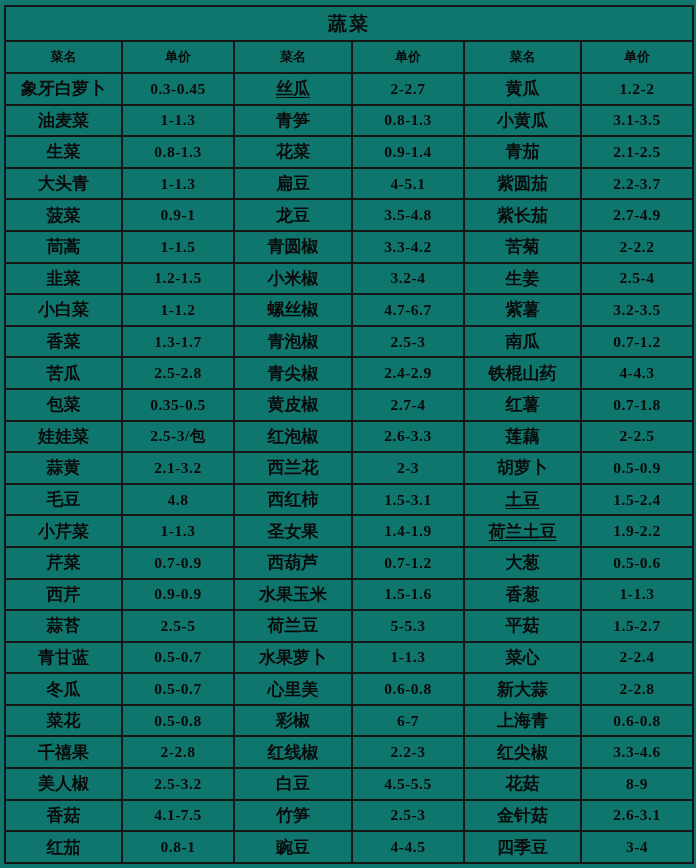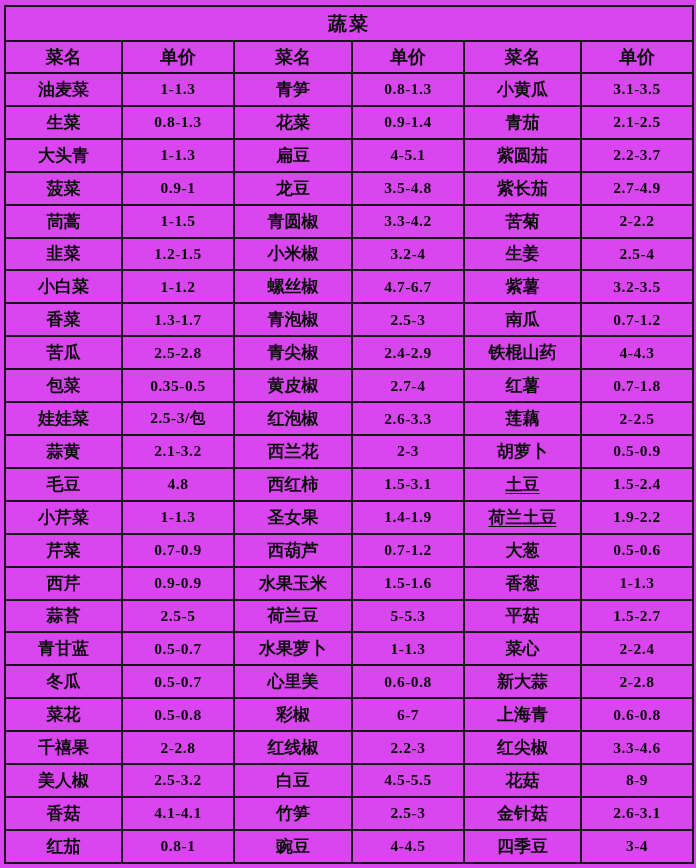--- a/index.html
+++ b/index.html
@@ -5,21 +5,21 @@
   html, body {
     margin: 0;
     padding: 0;
     background: #ffffff;
     font-family: "DejaVu Sans", "Liberation Sans", sans-serif;
   }
   .sheet {
     position: relative;
     width: 696px;
     height: 868px;
-    background: #d946ef;
+    background: #0f766e;
     box-sizing: border-box;
     padding: 5px 4px 4px 4px;
     overflow: hidden;
   }
   table.price-table {
     width: 688px;
     height: 859px;
     border-collapse: collapse;
     table-layout: fixed;
   }
@@ -33,21 +33,21 @@
     overflow: hidden;
     white-space: nowrap;
   }
   tr.title-row th {
     height: 33px;
     font-size: 19px;
     letter-spacing: 2px;
   }
   tr.header-row th {
     height: 30px;
-    font-size: 18px;
+    font-size: 13px;
   }
   td.name-col {
     font-size: 17px;
   }
   td.price-col {
     font-size: 15.5px;
     font-family: "Liberation Serif", "DejaVu Serif", serif;
     letter-spacing: 0.5px;
   }
   td.underlined {
@@ -76,20 +76,28 @@
           <th class="name-col">菜名</th>
           <th class="price-col">单价</th>
           <th class="name-col">菜名</th>
           <th class="price-col">单价</th>
           <th class="name-col">菜名</th>
           <th class="price-col">单价</th>
         </tr>
     </thead>
     <tbody id="table-body">
         <tr>
+          <td class="name-col">象牙白萝卜</td>
+          <td class="price-col">0.3-0.45</td>
+          <td class="name-col underlined">丝瓜</td>
+          <td class="price-col">2-2.7</td>
+          <td class="name-col">黄瓜</td>
+          <td class="price-col">1.2-2</td>
+        </tr>
+        <tr>
           <td class="name-col">油麦菜</td>
           <td class="price-col">1-1.3</td>
           <td class="name-col">青笋</td>
           <td class="price-col">0.8-1.3</td>
           <td class="name-col">小黄瓜</td>
           <td class="price-col">3.1-3.5</td>
         </tr>
         <tr>
           <td class="name-col">生菜</td>
           <td class="price-col">0.8-1.3</td>
@@ -253,21 +261,21 @@
         <tr>
           <td class="name-col">美人椒</td>
           <td class="price-col">2.5-3.2</td>
           <td class="name-col">白豆</td>
           <td class="price-col">4.5-5.5</td>
           <td class="name-col">花菇</td>
           <td class="price-col">8-9</td>
         </tr>
         <tr>
           <td class="name-col">香菇</td>
-          <td class="price-col">4.1-4.1</td>
+          <td class="price-col">4.1-7.5</td>
           <td class="name-col">竹笋</td>
           <td class="price-col">2.5-3</td>
           <td class="name-col">金针菇</td>
           <td class="price-col">2.6-3.1</td>
         </tr>
         <tr>
           <td class="name-col">红茄</td>
           <td class="price-col">0.8-1</td>
           <td class="name-col">豌豆</td>
           <td class="price-col">4-4.5</td>

